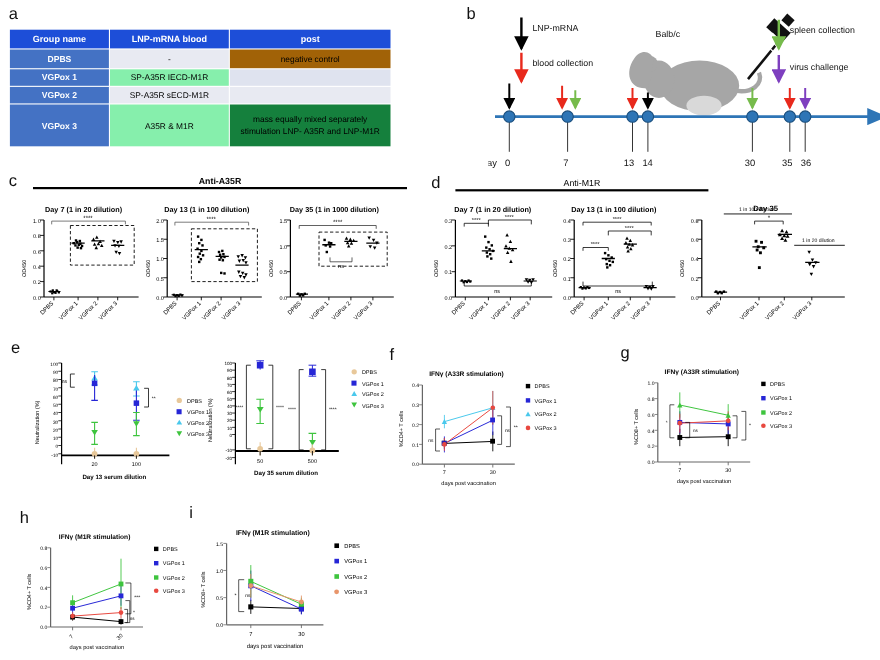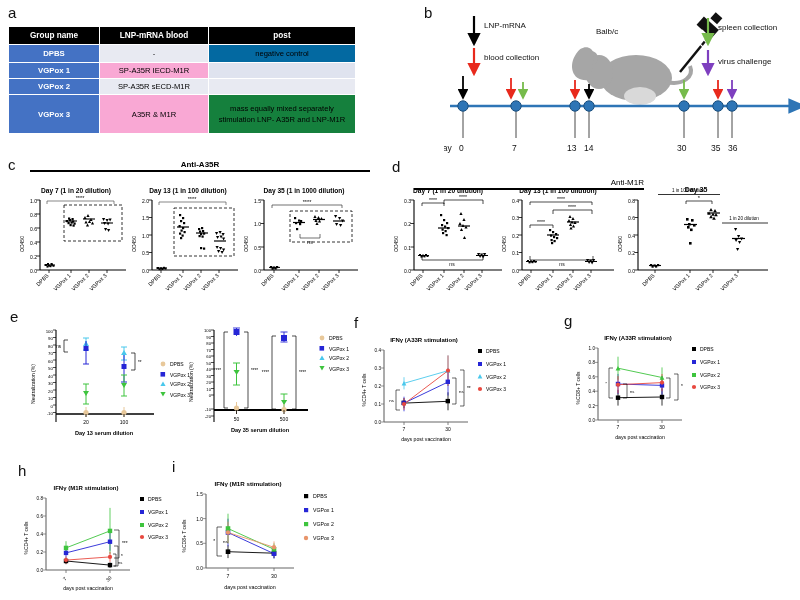--- a/index.html
+++ b/index.html
@@ -17,32 +17,32 @@
     font-size:15px;
     font-weight:400;
     font-family:"Liberation Sans", sans-serif;
     color:#111;
     letter-spacing:0;
   }
   
   #panelA{position:absolute;left:8px;top:26px;width:348px;}
   table.grp{border-collapse:separate;border-spacing:1px;width:348px;table-layout:fixed;}
   table.grp th{
-    background:#000000;color:#fff;font-size:8.2px;font-weight:bold;
+    background:#1d4ed8;color:#fff;font-size:8.2px;font-weight:bold;
     text-align:center;padding:4px 2px;border:none;
   }
   table.grp td.gname{
     background:#4472c4;color:#fff;font-size:7.8px;font-weight:bold;
     text-align:center;padding:3px 2px;
   }
   table.grp td.cell{
     background:#e8eaf2;color:#000;font-size:7.6px;text-align:center;padding:3px 2px;
   }
-  table.grp td.cell.alt{background:#f9a8d4;}
-  table.grp td.note{background:#0369a1;color:#000;font-size:7.6px;text-align:center;padding:3px 3px;line-height:1.5;}
+  table.grp td.cell.alt{background:#86efac;}
+  table.grp td.note{background:#a16207;color:#000;font-size:7.6px;text-align:center;padding:3px 3px;line-height:1.5;}
   table.grp td.note.alt{background:#15803d;}
   table.grp td.blank{background:#e8eaf2;}
   table.grp td.blank.alt{background:#dfe3ef;}
 
   
   #panelB{position:absolute;left:424px;top:10px;width:372px;height:146px;margin-left:20px;}
   #panelB svg{display:block;}
   .grp-rule{height:2.2px;background:#000;}
   svg text{font-family:"Liberation Sans", sans-serif;}
 </style>
@@ -442,21 +442,21 @@
     <text x="36" y="92" transform="rotate(-45 36 92)" text-anchor="end">DPBS</text>
     <text x="61" y="92" transform="rotate(-45 61 92)" text-anchor="end">VGPox 1</text>
     <text x="81" y="92" transform="rotate(-45 81 92)" text-anchor="end">VGPox 2</text>
     <text x="101" y="92" transform="rotate(-45 101 92)" text-anchor="end">VGPox 3</text>
   </g>
 </svg>
 </div>
 
 <div class="panel-letter" style="left:392px;top:158px;">d</div>
 <div style="position:absolute;left:414px;top:162px;width:230px;">
-  <div style="text-align:right;font-size:8px;margin-top:16px;">Anti-M1R</div>
+  <div style="text-align:center;font-size:8px;">Anti-M1R</div>
   <div class="grp-rule" style="margin-top:1px;"></div>
 </div>
 
 <div style="position:absolute;left:388px;top:184px;">
 <svg width="120" height="112" viewBox="0 0 120 112">
   <text x="60" y="9" font-size="6.6" font-weight="bold" text-anchor="middle">Day 7 (1 in 20 dilution)</text>
   <text x="10" y="60" font-size="5" text-anchor="middle" transform="rotate(-90 10 60)">OD450</text>
   <line x1="26" y1="16" x2="26" y2="86" stroke="#000" stroke-width="1.1"></line>
   <line x1="26" y1="86" x2="114" y2="86" stroke="#000" stroke-width="1.1"></line>
   <g font-size="5" text-anchor="end">

